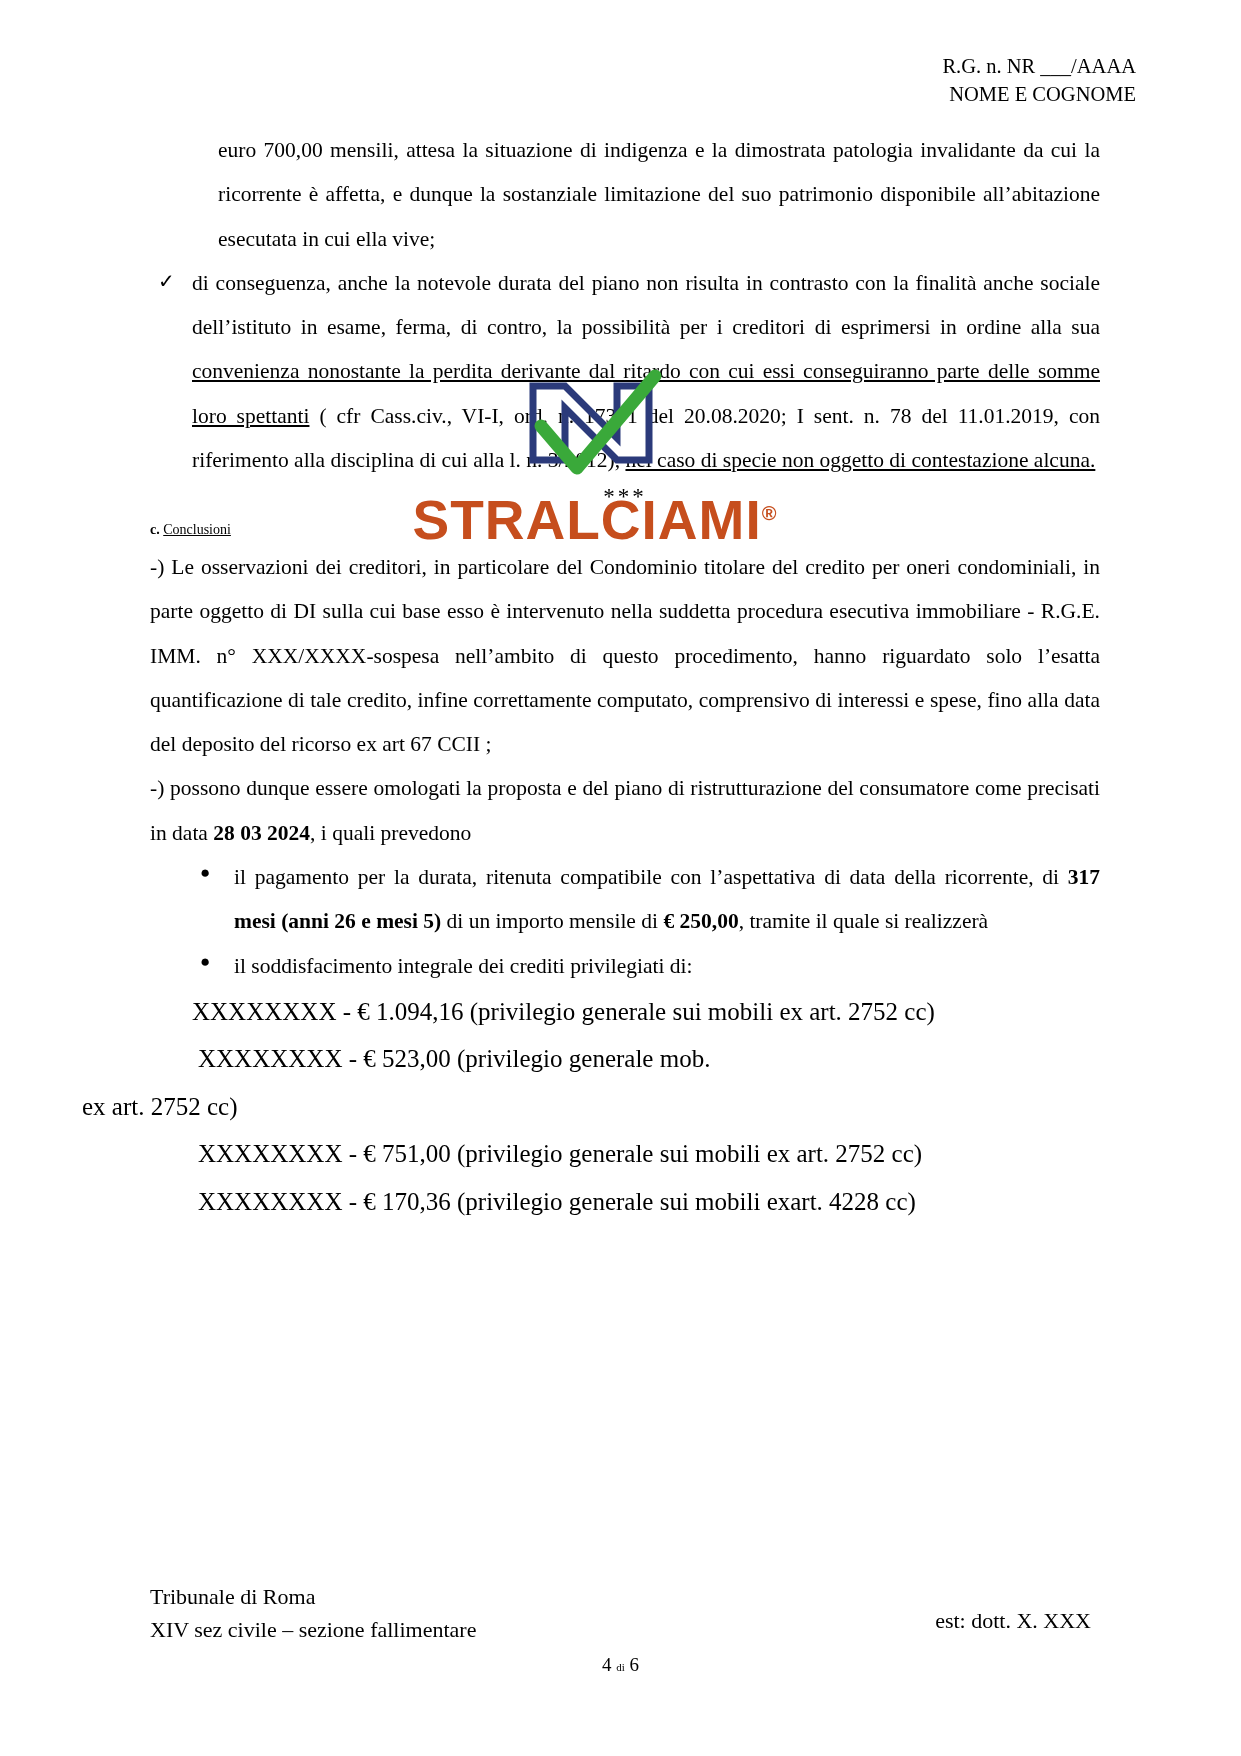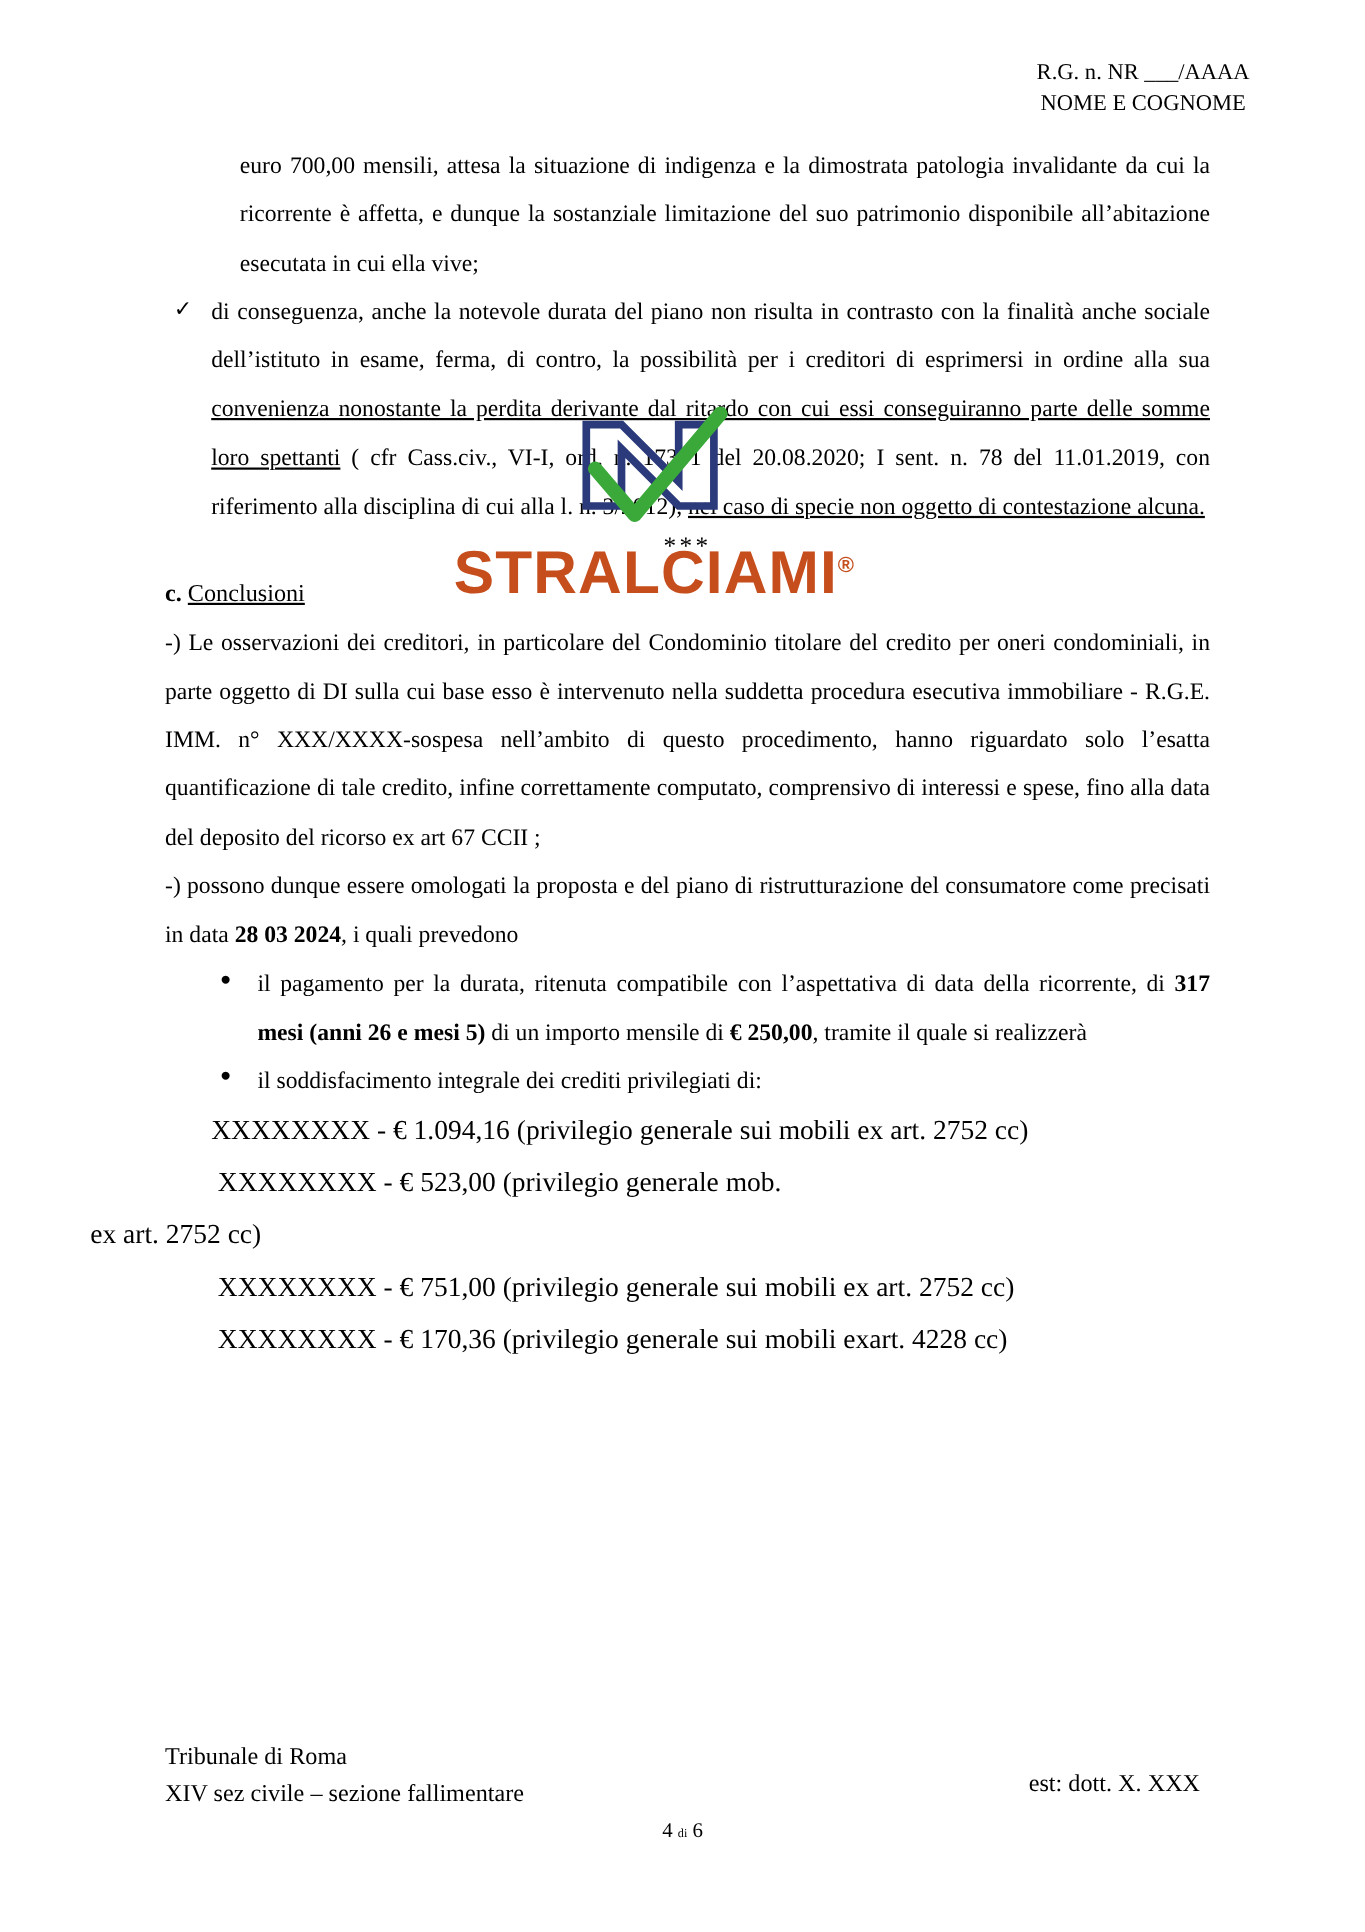--- a/index.html
+++ b/index.html
@@ -19,21 +19,21 @@
     background: #ffffff;
     overflow: hidden;
     box-sizing: border-box;
   }
 
   
   .doc-header {
     position: absolute;
     top: 52px;
     right: 105px;
-    text-align: center;
+    text-align: right;
     font-size: 20.5px;
     line-height: 1.38;
   }
 
   
   .doc-body {
     position: absolute;
     top: 128px;
     left: 150px;
     width: 950px;
@@ -83,21 +83,21 @@
     font-size: 23px;
     letter-spacing: 3px;
     margin: 2px 0 6px 0;
   }
 
   .u { text-decoration: underline; }
   .b { font-weight: bold; }
   .i { }
 
   .sec-head {
-    font-size: 22px;
+    font-size: 14px;
     line-height: 2.06;
     margin: 0;
   }
 
   .sub-line {
     font-size: 25px;
     line-height: 1.9;
     margin: 0;
   }
   .pad-left-sm { padding-left: 42px; }

